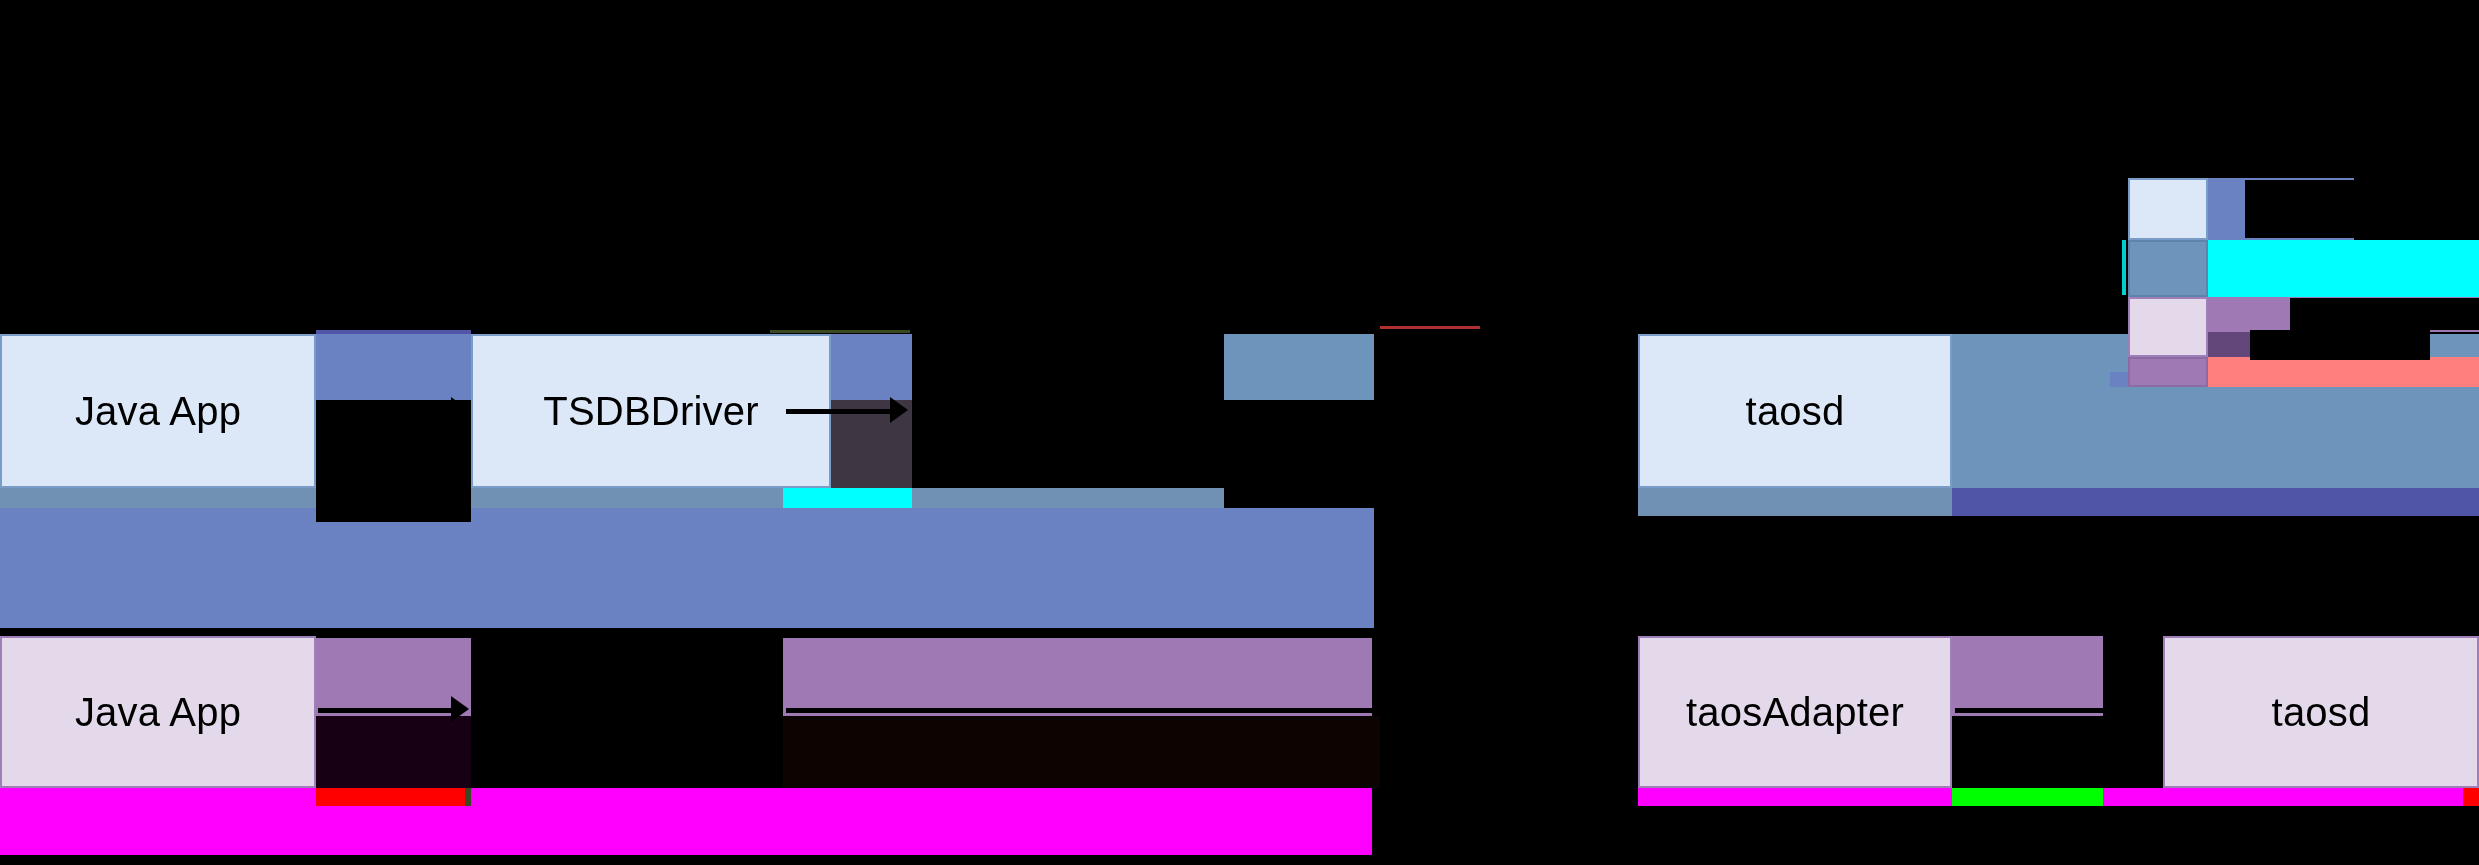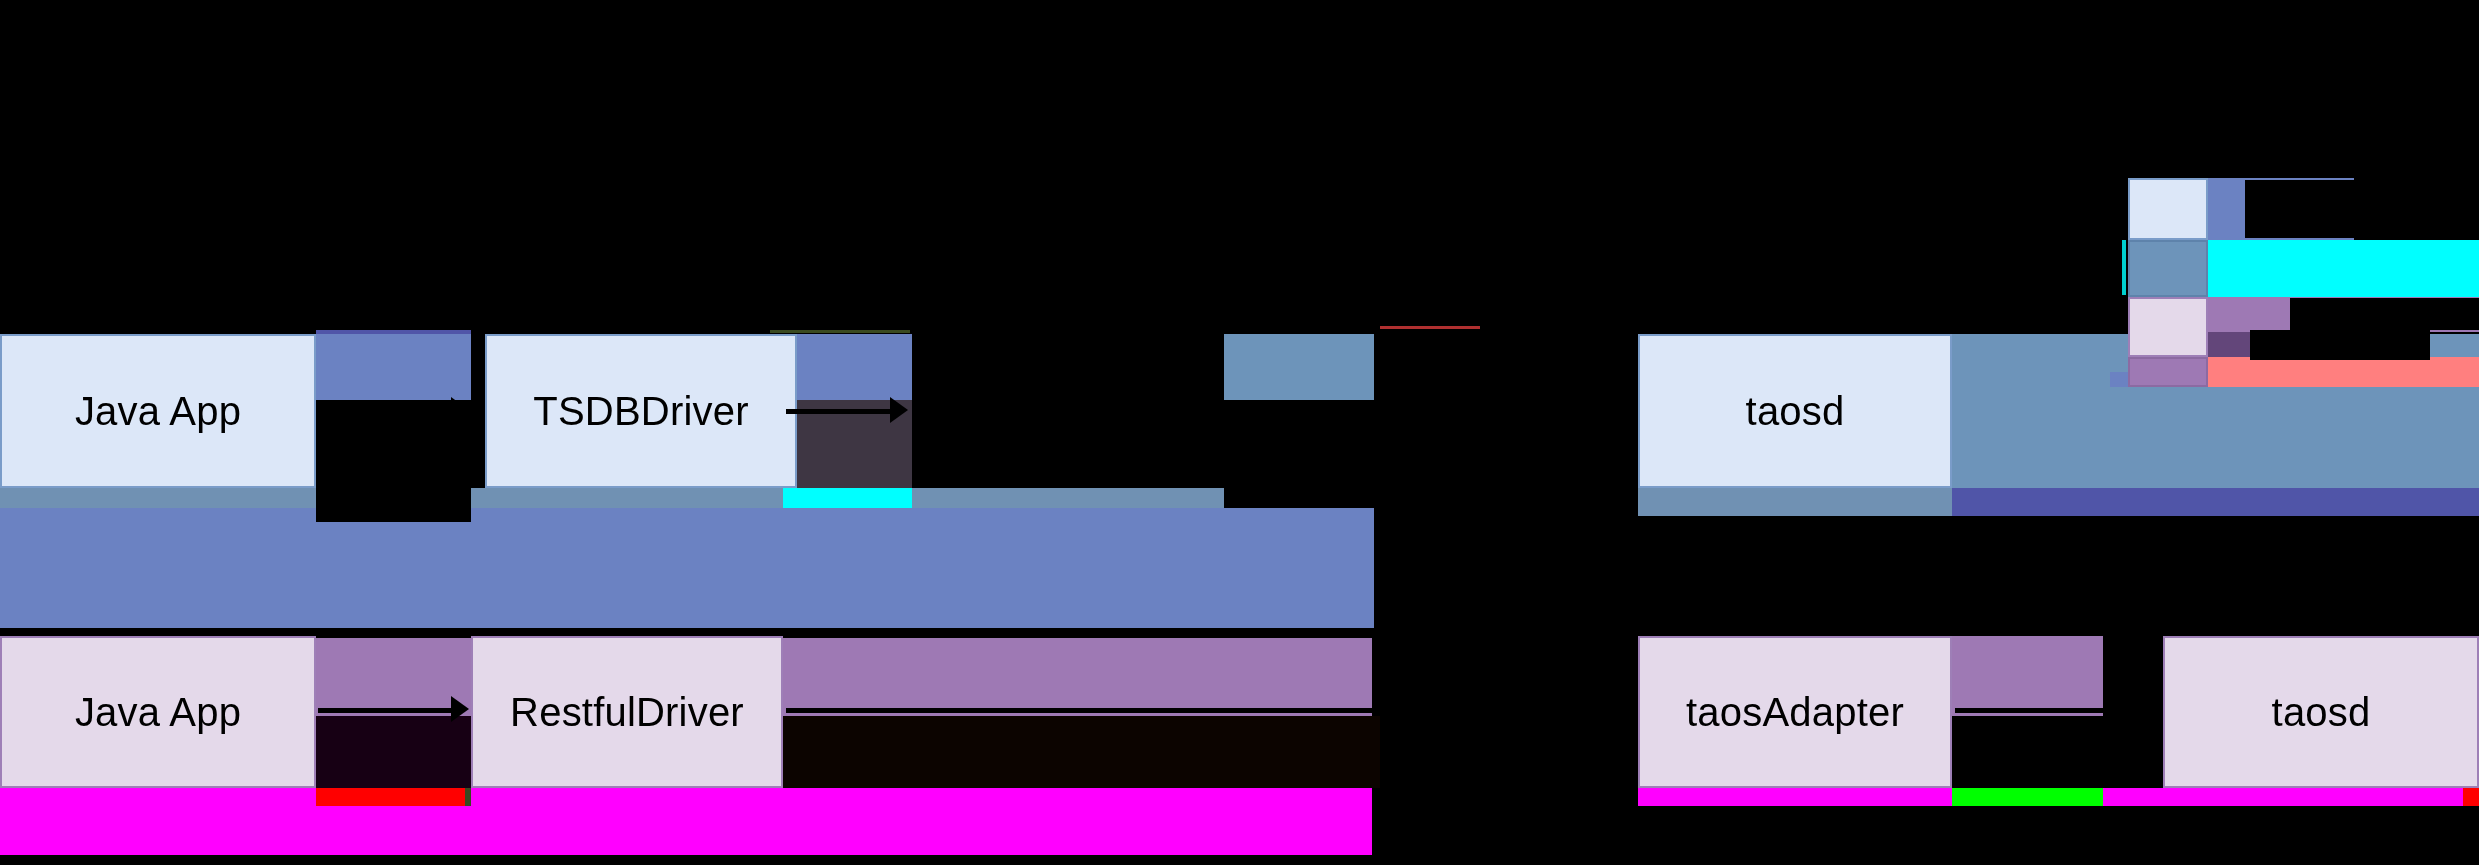--- a/index.html
+++ b/index.html
@@ -152,21 +152,21 @@
   <div class="block blk-steel2" style="left:912px;  top:488px; width:312px; height:28px;"></div>
   <div class="block blk-steel2" style="left:1638px; top:488px; width:314px; height:28px;"></div>
   <div class="block blk-indigo" style="left:1952px; top:488px; width:527px; height:28px;"></div>
 
   <div class="block blk-slate" style="left:0px; top:508px; width:1380px; height:120px;"></div>
   <div class="block blk-black" style="left:316px; top:508px; width:155px; height:14px;"></div>
 
   <div class="node native" style="left:0px;    top:334px; width:316px; height:154px;">
     <span>Java App</span>
   </div>
-  <div class="node native" style="left:485px;  top:334px; width:312px; height:154px;">
+  <div class="node native" style="left:471px;  top:334px; width:360px; height:154px;">
     <span>TSDBDriver</span>
   </div>
   <div class="node native" style="left:1638px; top:334px; width:314px; height:154px;">
     <span>taosd</span>
   </div>
 
   <div class="arrow-line" style="left:318px;  top:409px; width:135px;"></div>
   <div class="arrow-head" style="left:451px;  top:397px;"></div>
   <div class="arrow-line" style="left:786px;  top:409px; width:106px;"></div>
   <div class="arrow-head" style="left:890px;  top:397px;"></div>
@@ -192,23 +192,20 @@
   <div class="block blk-thin-grn" style="left:465px; top:788px; width:8px;   height:18px;"></div>
   <div class="block blk-magenta" style="left:316px;  top:806px; width:155px; height:49px;"></div>
   <div class="block blk-magenta" style="left:471px;  top:788px; width:901px; height:67px;"></div>
   <div class="block blk-magenta" style="left:1638px; top:788px; width:314px; height:18px;"></div>
   <div class="block blk-green" style="left:1952px; top:788px; width:151px; height:18px;"></div>
   <div class="block blk-magenta" style="left:2103px; top:788px; width:360px; height:18px;"></div>
   <div class="block blk-red" style="left:2463px; top:788px; width:16px;  height:18px;"></div>
 
   <div class="node rest" style="left:0px;    top:636px; width:316px; height:152px;">
     <span>Java App</span>
-  </div>
-  <div class="node rest" style="left:471px;  top:636px; width:312px; height:152px;">
-    <span>RestfulDriver</span>
   </div>
   <div class="node rest" style="left:1638px; top:636px; width:314px; height:152px;">
     <span>taosAdapter</span>
   </div>
   <div class="node rest" style="left:2163px; top:636px; width:316px; height:152px;">
     <span>taosd</span>
   </div>
 
   <div class="arrow-line" style="left:318px;  top:708px; width:135px;"></div>
   <div class="arrow-head" style="left:451px;  top:696px;"></div>

